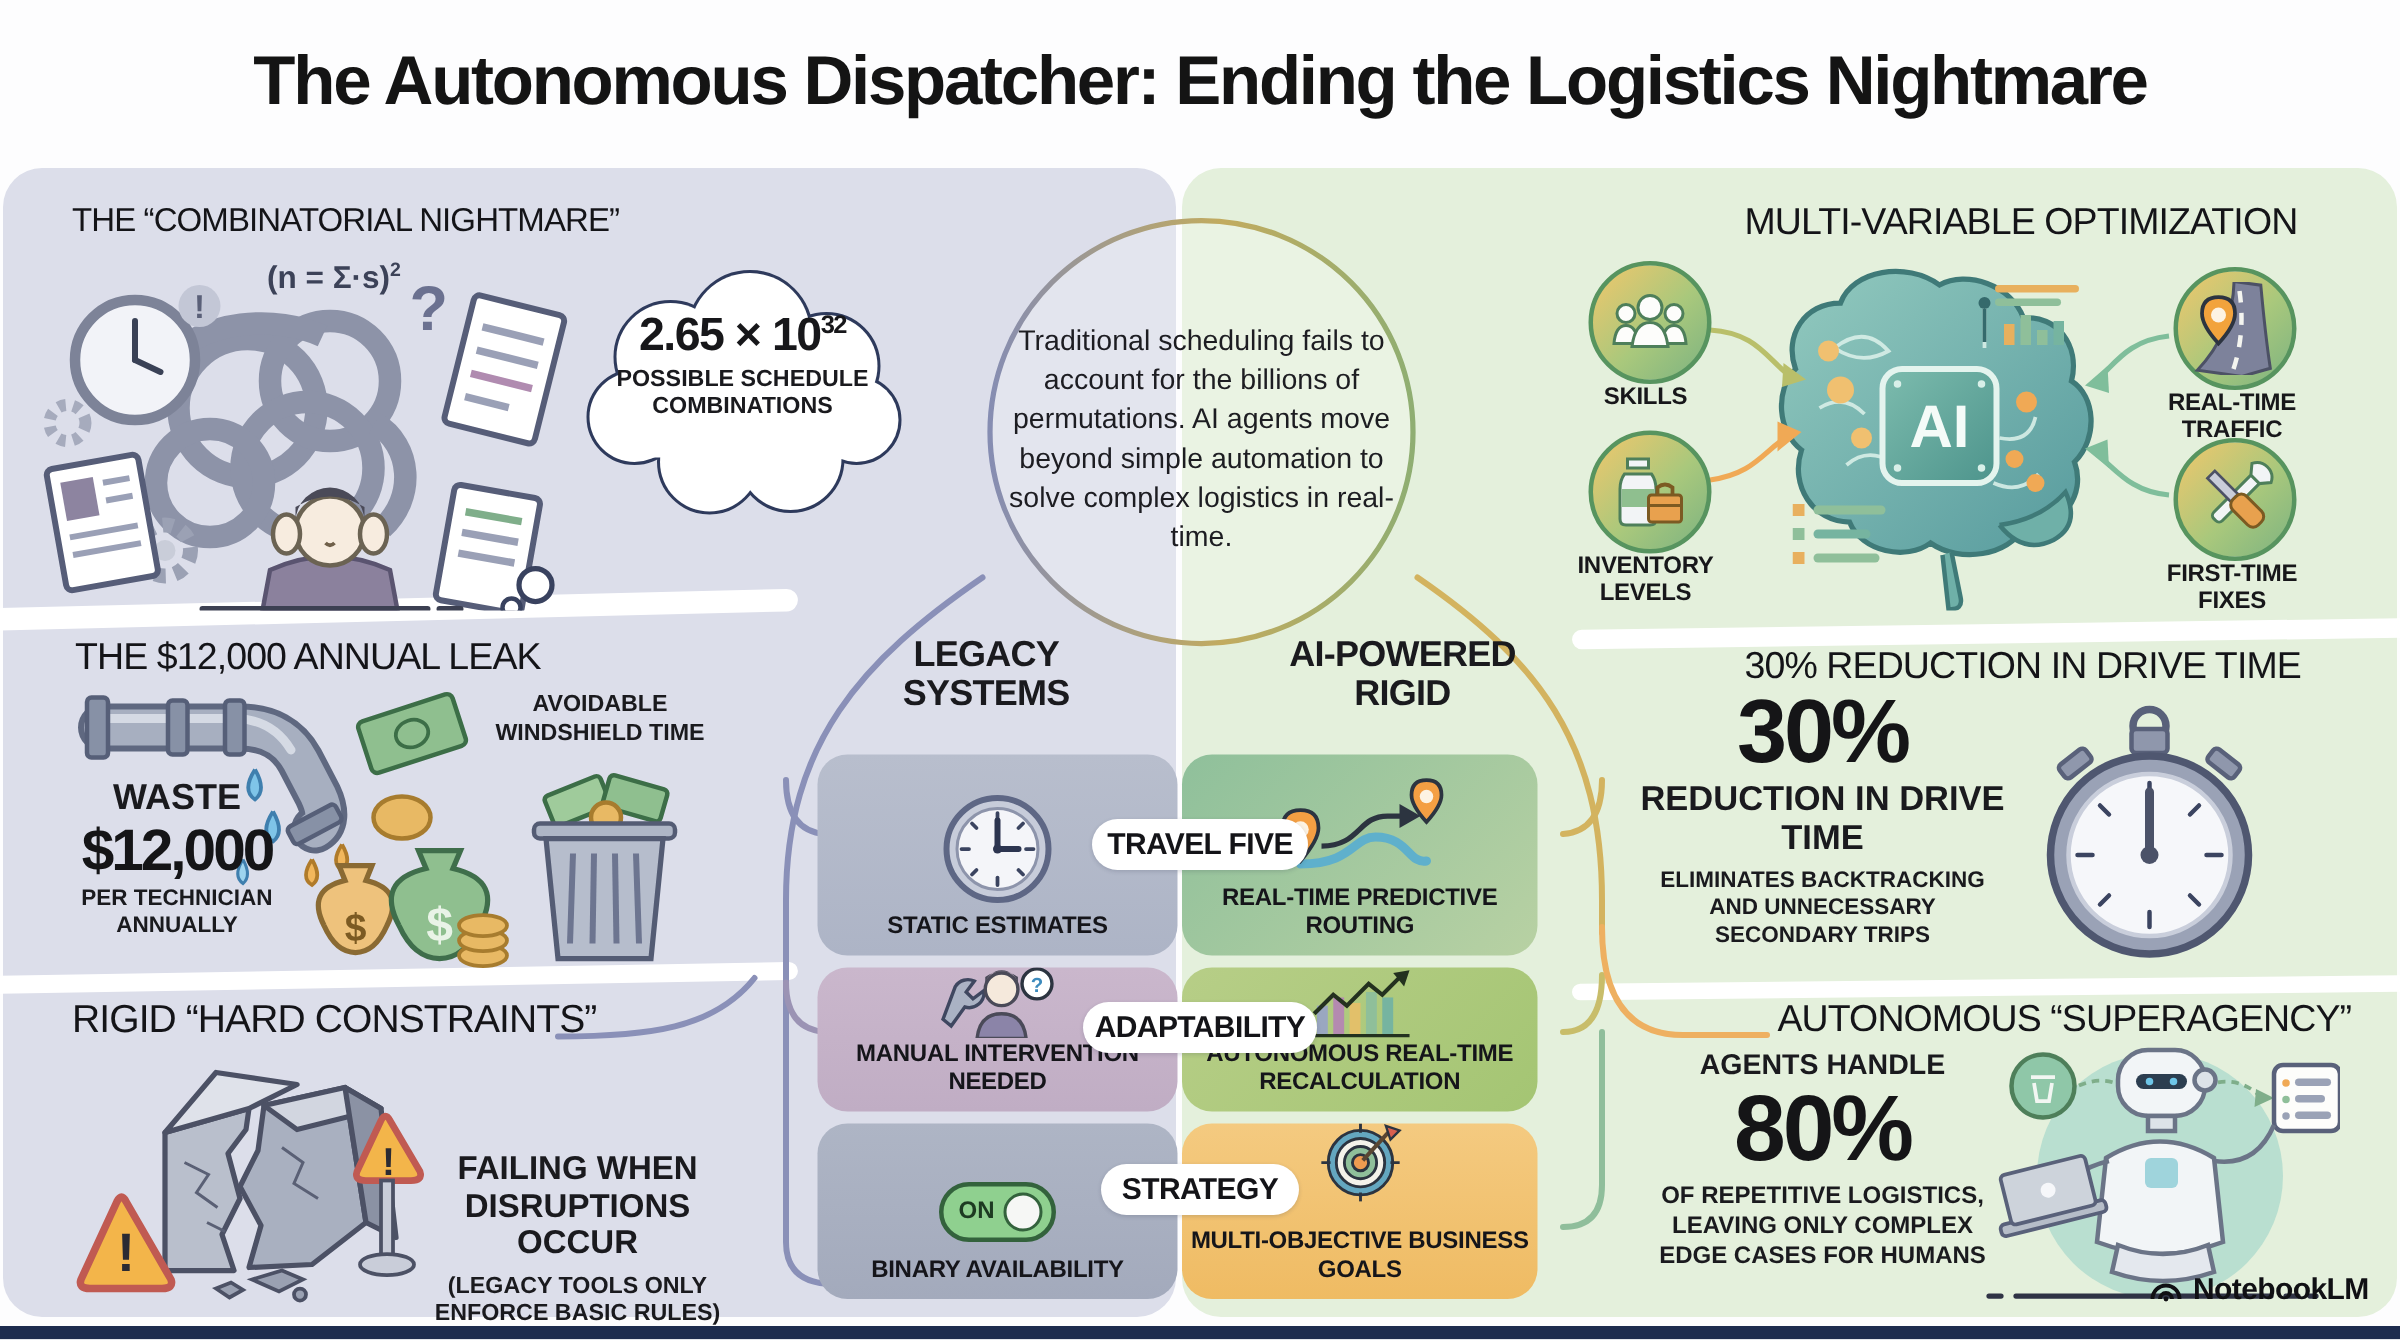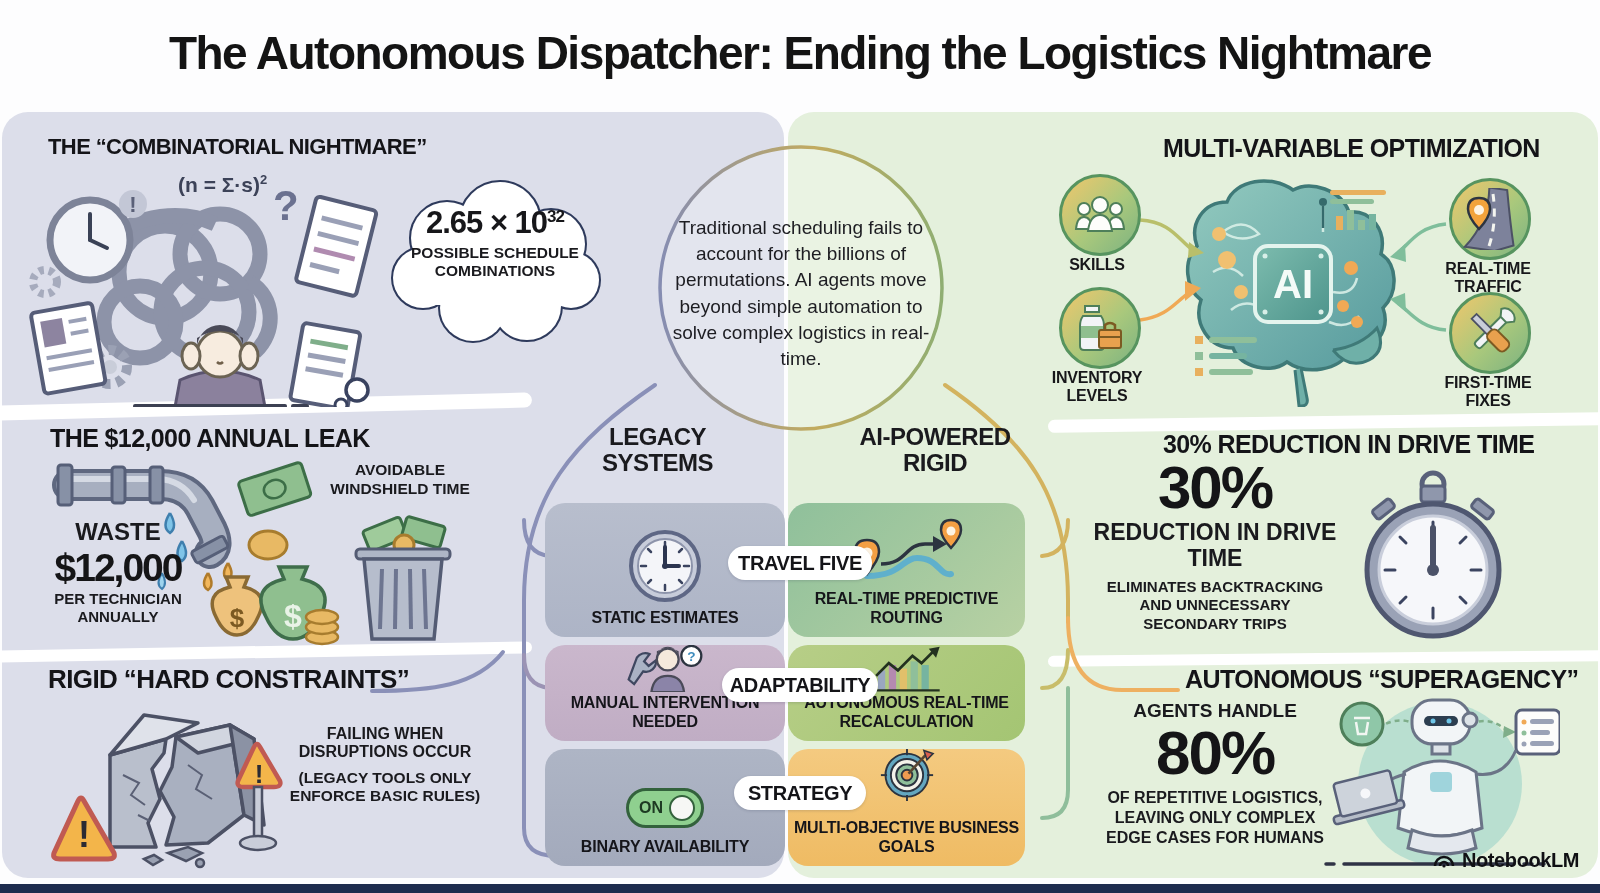--- a/index.html
+++ b/index.html
@@ -6,21 +6,21 @@
   .canvas{position:relative;width:1600px;height:893px;overflow:hidden;background:#fdfdfe;
           font-family:"Liberation Sans",sans-serif;color:#17171a;}
   .abs{position:absolute;}
   .panel{position:absolute;border-radius:26px;z-index:1;}
   .panel-left{left:2px;top:112px;width:782px;height:766px;background:#dcdeea;}
   .panel-right{left:788px;top:112px;width:810px;height:766px;background:#e4f0dc;}
   .gap{position:absolute;background:#fff;border-radius:12px;z-index:2;}
   .z3{z-index:3;} .z4{z-index:4;} .z5{z-index:5;}
   .title{position:absolute;left:0;top:26px;width:1600px;text-align:center;
          font-size:46px;font-weight:800;letter-spacing:-1.5px;color:#141414;z-index:4;}
-  .sec-h{position:absolute;font-weight:700;font-size:22px;letter-spacing:-0.6px;color:#141418;z-index:4;white-space:nowrap;}
+  .sec-h{position:absolute;font-weight:400;font-size:22px;letter-spacing:-0.6px;color:#141418;z-index:4;white-space:nowrap;}
   .lbl{font-weight:800;color:#1a1a1e;}
   .center-txt{text-align:center;}
   .pill{position:absolute;background:#fff;border-radius:22px;z-index:5;
         font-weight:800;font-size:20px;letter-spacing:-0.4px;color:#141418;
         display:flex;align-items:center;justify-content:center;box-shadow:0 1px 3px rgba(40,45,70,.18);}
   .cmp-box{position:absolute;border-radius:20px;z-index:4;display:flex;flex-direction:column;
            align-items:center;justify-content:flex-end;padding-bottom:10px;box-sizing:border-box;}
   .cmp-lbl{font-weight:800;font-size:16px;text-align:center;line-height:1.15;color:#15151a;letter-spacing:-0.2px;}
   .factor{position:absolute;width:76px;height:76px;border-radius:50%;z-index:4;
           background:linear-gradient(135deg,#e7c76e 8%,#a9c87c 55%,#7db381 100%);
@@ -239,21 +239,21 @@
       <path d="M36,100 L66,152 Q68,158 60,158 L12,158 Q4,158 6,152 L30,100 Q33,94 36,100 Z" fill="#f3b54a" stroke="#c05a52" stroke-width="5" stroke-linejoin="round" transform="translate(0,6)"></path>
       <text x="36" y="152" text-anchor="middle" font-size="36" font-weight="bold" fill="#2b2b33">!</text>
       <path d="M212,52 L232,86 Q234,92 226,92 L196,92 Q188,92 190,86 L206,52 Q209,46 212,52 Z" fill="#f3b54a" stroke="#c05a52" stroke-width="4.5" stroke-linejoin="round"></path>
       <text x="211" y="88" text-anchor="middle" font-size="26" font-weight="bold" fill="#2b2b33">!</text>
       <rect x="206" y="92" width="8" height="52" fill="#c9cdd9" stroke="#4c5165" stroke-width="2.5"></rect>
       <ellipse cx="210" cy="148" rx="18" ry="7" fill="#c9cdd9" stroke="#4c5165" stroke-width="2.5"></ellipse>
     </g>
   </svg>
 
   <div class="abs z4 center-txt" style="left:270px;top:725px;width:230px;">
-    <div class="lbl" style="font-size:16px;line-height:1.12;">FAILING WHEN DISRUPTIONS OCCUR</div>
+    <div class="lbl" style="font-size:22px;line-height:1.12;margin-top:42px;">FAILING WHEN DISRUPTIONS OCCUR</div>
     <div class="lbl" style="font-size:15.5px;line-height:1.2;margin-top:8px;">(LEGACY TOOLS ONLY ENFORCE BASIC RULES)</div>
   </div>
 
   <svg class="abs z3" style="left:655px;top:142px;" width="292" height="292">
     <defs>
       <linearGradient id="circGrad" x1="0" y1="0" x2="1" y2="0">
         <stop offset="0" stop-color="#868db2"></stop>
           <stop offset="0.55" stop-color="#c2ab5f"></stop>
           <stop offset="1" stop-color="#8fae72"></stop>
       </linearGradient>

